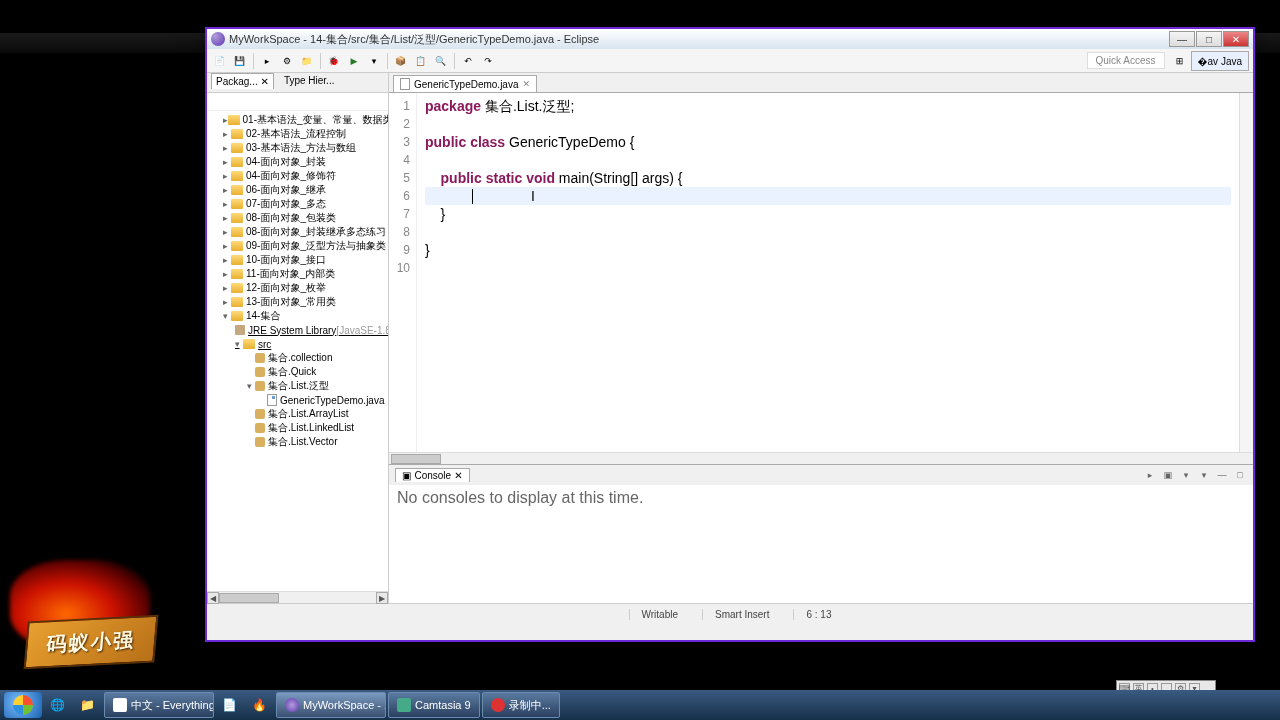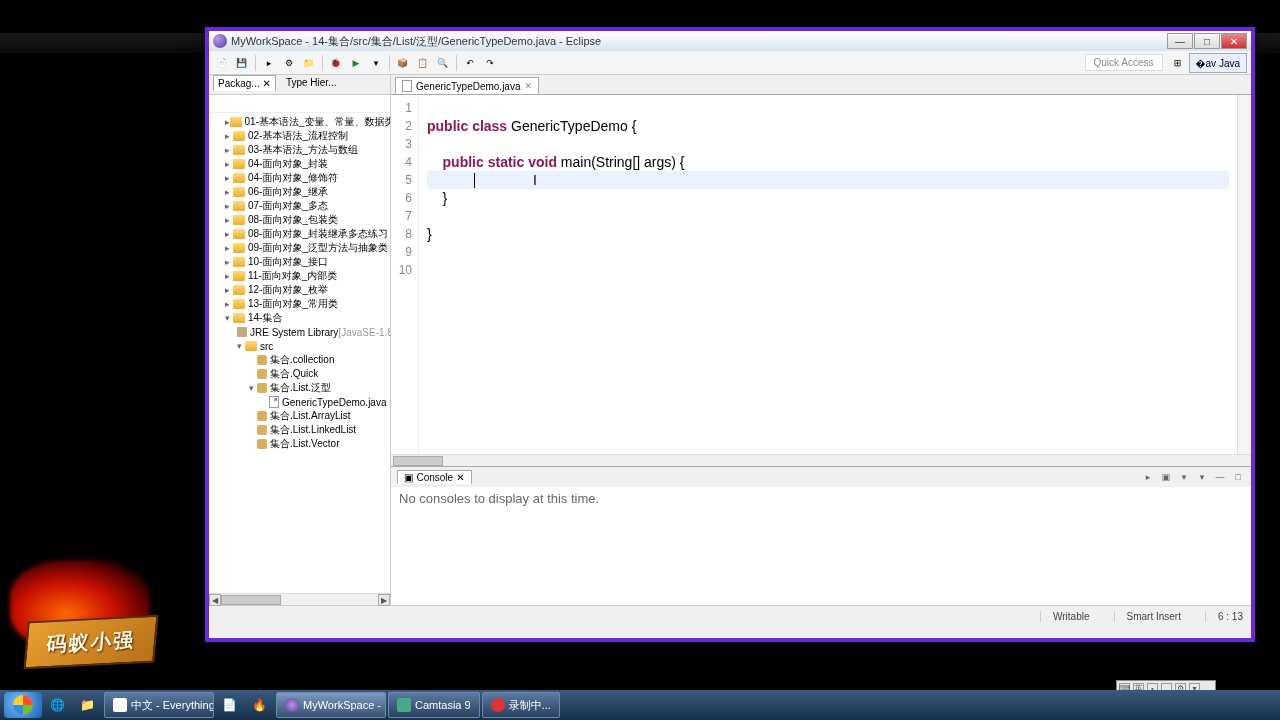--- a/index.html
+++ b/index.html
@@ -3,21 +3,21 @@
 <meta charset="utf-8">
 <style>
 * { margin: 0; padding: 0; box-sizing: border-box; font-family: "Microsoft YaHei", Tahoma, sans-serif; }
 body { width: 1280px; height: 720px; background: #000; overflow: hidden; position: relative; }
 
 
 .desktop-menu { position: absolute; top: 0; left: 0; right: 0; height: 20px; background: linear-gradient(#1a1a1a,#0a0a0a); display: flex; justify-content: center; gap: 120px; align-items: center; color: #aaa; font-size: 11px; margin-top: 33px; }
 .desktop-menu span { cursor: default; }
 
 
-.eclipse-window { position: absolute; top: 27px; left: 205px; width: 1050px; height: 615px; background: #f0f0f0; border: 4px solid #6d28d9; box-shadow: 0 4px 20px rgba(0,0,0,0.6); }
+.eclipse-window { position: absolute; top: 27px; left: 205px; width: 1050px; height: 615px; background: #f0f0f0; border: 2px solid #6d28d9; box-shadow: 0 4px 20px rgba(0,0,0,0.6); }
 .title-bar { height: 20px; background: linear-gradient(#fff,#d8e4f0); display: flex; align-items: center; padding: 0 4px; font-size: 11px; color: #333; }
 .title-bar .icon { width: 14px; height: 14px; background: radial-gradient(circle at 30% 30%, #b39ddb, #5e35b1); border-radius: 50%; margin-right: 4px; }
 .title-bar .title { flex: 1; }
 .title-bar .win-btns { display: flex; }
 .title-bar .win-btn { width: 26px; height: 16px; display: flex; align-items: center; justify-content: center; font-size: 10px; margin-left: 1px; background: linear-gradient(#f5f5f5,#ddd); border: 1px solid #999; }
 .title-bar .win-btn.close { background: linear-gradient(#e88,#c33); color: #fff; }
 
 .menu-bar { height: 20px; background: #f0f0f0; display: flex; align-items: center; padding: 0 4px; font-size: 11px; gap: 2px; border-bottom: 1px solid #ddd; }
 .menu-bar span { padding: 2px 6px; cursor: default; }
 
@@ -35,21 +35,21 @@
 .side-tabs .tab.active { background: #fff; border: 1px solid #aaa; border-bottom: none; }
 .side-toolbar { height: 18px; background: #fff; border-bottom: 1px solid #eee; }
 .tree { flex: 1; overflow: auto; font-size: 10px; padding: 2px 0; }
 .tree-item { display: flex; align-items: center; height: 14px; padding-left: 16px; white-space: nowrap; cursor: default; }
 .tree-item .folder-icon { width: 12px; height: 10px; background: linear-gradient(#ffd97a,#e8b030); border-radius: 1px; margin-right: 3px; flex-shrink: 0; }
 .tree-item .pkg-icon { width: 10px; height: 10px; background: #d8b060; border-radius: 2px; margin-right: 3px; flex-shrink: 0; }
 .tree-item .file-icon { width: 10px; height: 12px; background: #fff; border: 1px solid #999; margin-right: 3px; flex-shrink: 0; position: relative; }
 .tree-item .file-icon::after { content:""; position:absolute; top:1px; right:1px; width:3px; height:3px; background:#6a9fd4; }
 .tree-item .lib-icon { width: 10px; height: 10px; background: #c5a880; border-radius: 1px; margin-right: 3px; flex-shrink: 0; }
 .tree-item .arrow { width: 8px; font-size: 9px; color: #666; }
-.tree-item.indent1 { padding-left: 28px; }
+.tree-item.indent1 { padding-left: 28px; text-decoration: underline; }
 .tree-item.indent2 { padding-left: 40px; }
 .tree-item.indent3 { padding-left: 52px; }
 
 .main-area { flex: 1; display: flex; flex-direction: column; background: #fff; }
 .editor-tabs { height: 20px; background: #f0f0f0; display: flex; align-items: flex-end; padding: 0 4px; border-bottom: 1px solid #aaa; }
 .editor-tab { background: #fff; border: 1px solid #aaa; border-bottom: none; padding: 2px 6px; font-size: 10px; display: flex; align-items: center; gap: 4px; }
 .editor-tab .close-x { font-size: 9px; color: #888; }
 .editor-toolbar-right { width: 14px; background: #f5f5f5; border-left: 1px solid #ddd; }
 .editor-wrap { display: flex; flex: 1; overflow: hidden; }
 .editor { flex: 1; display: flex; font-family: 'Consolas', monospace; font-size: 14px; line-height: 18px; overflow: hidden; }
@@ -63,23 +63,23 @@
 @keyframes blink { 50% { opacity: 0; } }
 
 .hscroll { height: 12px; background: #f0f0f0; border-top: 1px solid #ddd; position: relative; }
 .hscroll .thumb { position: absolute; left: 2px; top: 1px; height: 10px; width: 50px; background: #ccc; border: 1px solid #aaa; }
 
 .console-panel { border-top: 1px solid #aaa; }
 .console-tabs { height: 20px; background: #f0f0f0; display: flex; align-items: center; padding: 0 6px; font-size: 10px; gap: 4px; }
 .console-tabs .tab { background: #fff; border: 1px solid #aaa; border-bottom: none; padding: 1px 6px; display: flex; align-items: center; gap: 3px; }
 .console-tabs .spacer { flex: 1; }
 .console-tabs .cbtn { width: 14px; height: 14px; font-size: 9px; color: #666; display: flex; align-items: center; justify-content: center; }
-.console-body { height: 118px; background: #fff; font-size: 13px; color: #666; padding: 4px 8px; }
-
-.status-bar { height: 22px; background: #f0f0f0; border-top: 1px solid #ccc; display: flex; align-items: center; justify-content: flex-end; font-size: 10px; color: #444; padding: 0 8px; gap: 24px; }
+.console-body { height: 118px; background: #fff; font-size: 16px; color: #666; padding: 4px 8px; }
+
+.status-bar { height: 22px; background: #f0f0f0; border-top: 1px solid #ccc; display: flex; align-items: center; justify-content: center; font-size: 10px; color: #444; padding: 0 8px; gap: 24px; }
 .status-bar .cell { border-left: 1px solid #ccc; padding-left: 12px; }
 
 .side-scroll { height: 12px; background: #f0f0f0; border-top: 1px solid #ddd; position: relative; }
 .side-scroll .thumb { position: absolute; left: 12px; top: 1px; width: 60px; height: 10px; background: #ccc; border: 1px solid #aaa; }
 .side-scroll .arr { position: absolute; top: 0; width: 12px; height: 12px; background: #e8e8e8; border: 1px solid #aaa; font-size: 8px; display: flex; align-items:center; justify-content:center; color:#555; }
 .side-scroll .arr.l { left: 0; }
 .side-scroll .arr.r { right: 0; }
 
 
 .desktop-logo { position: absolute; left: 10px; bottom: 50px; width: 160px; height: 110px; }
@@ -299,20 +299,21 @@
               <div>3</div>
               <div>4</div>
               <div>5</div>
               <div>6</div>
               <div>7</div>
               <div>8</div>
               <div>9</div>
               <div>10</div>
             </div>
           <div class="code">
+<div class="line"><span class="kw">package</span> <span>集合.List.泛型;</span></div>
 <div class="line"></div>
 <div class="line"><span class="kw">public</span> <span class="kw">class</span> <span>GenericTypeDemo {</span></div>
 <div class="line"></div>
 <div class="line">    <span class="kw">public</span> <span class="kw">static</span> <span class="kw">void</span> <span>main(String[] args) {</span></div>
 <div class="line cursor-line">            <span class="text-cursor"></span>               I</div>
 <div class="line">    <span>}</span></div>
 <div class="line"></div>
 <div class="line"><span>}</span></div>
 <div class="line"></div>
           </div>

